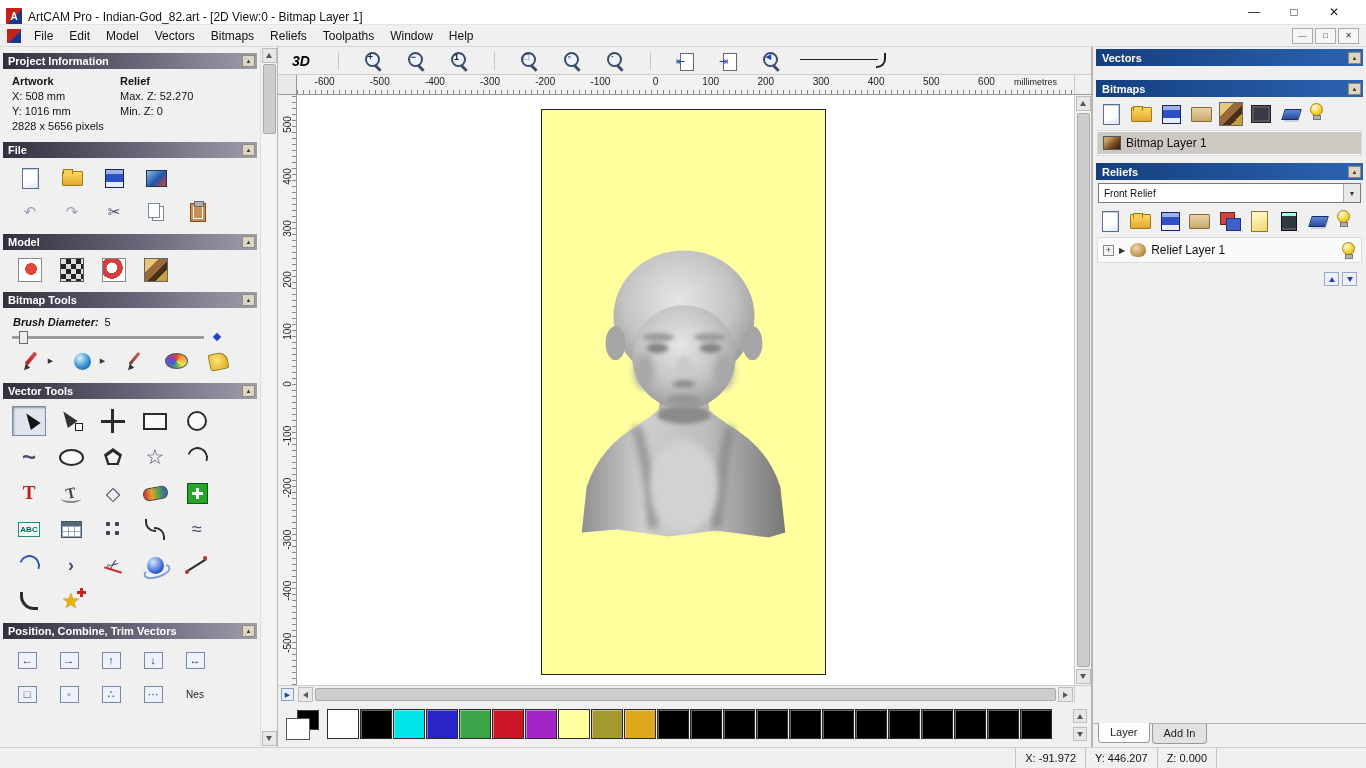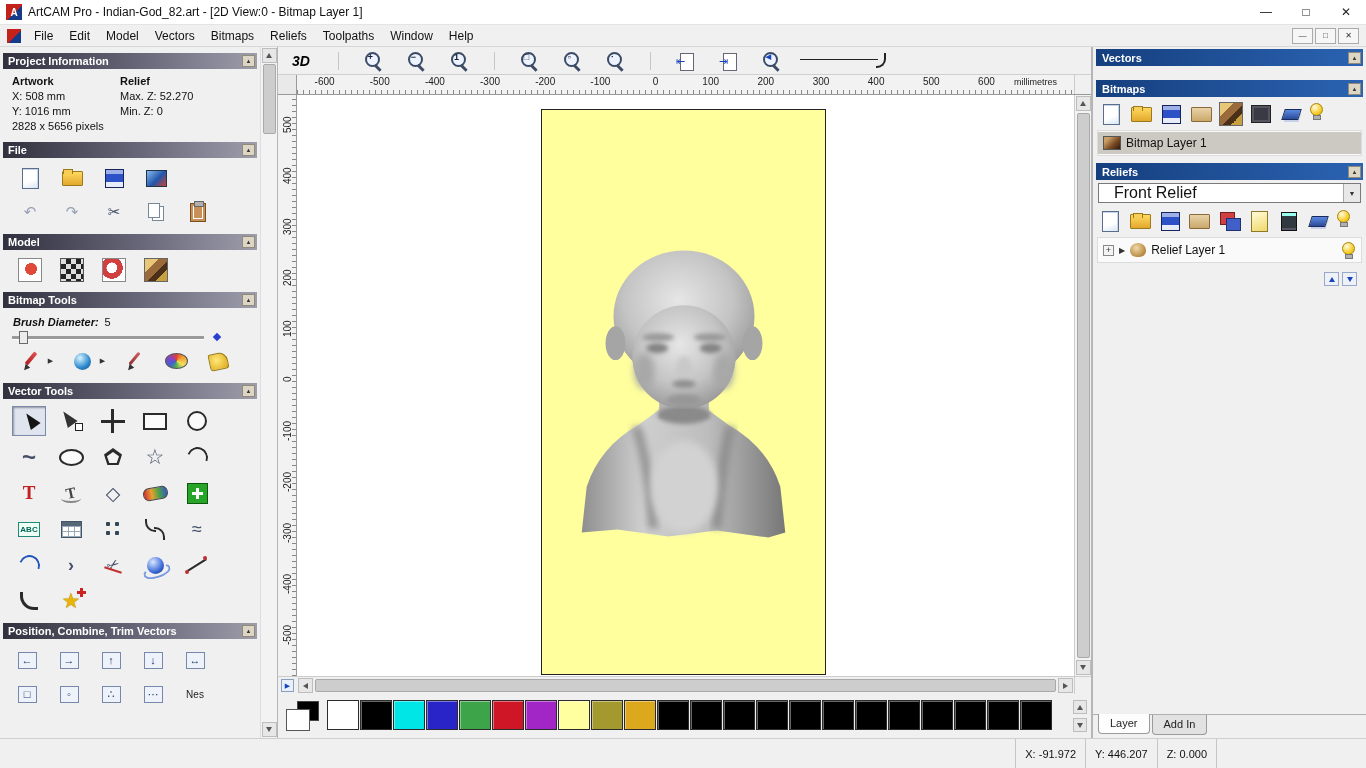--- a/index.html
+++ b/index.html
@@ -1,21 +1,21 @@
 <!DOCTYPE html>
 <html><head>
 <meta charset="utf-8">
 <style>
   *{box-sizing:border-box}
   html,body{margin:0;padding:0}
   body{background:#444}
   .app{width:1366px;height:768px;display:flex;flex-direction:column;font-family:"Liberation Sans",sans-serif;font-size:12px;color:#111;background:#f0f0f0;overflow:hidden;user-select:none;position:relative}
 
   
-  .titlebar{height:25px;flex:0 0 auto;background:#fff;display:flex;align-items:center;gap:6px;padding:0 0 0 6px;border-bottom:1px solid #e4e4e4}
+  .titlebar{height:25px;flex:0 0 auto;background:#fff;display:flex;align-items:flex-end;gap:6px;padding:0 12px 0 6px;border-bottom:1px solid #e4e4e4}
   .app-logo{width:16px;height:16px;background:linear-gradient(135deg,#c2221a 55%,#16398a 55%);color:#fff;font-size:10px;font-weight:bold;display:flex;align-items:center;justify-content:center}
   .app-logo::before{content:"A"}
   .title-text{font-size:12px;white-space:nowrap}
   .win-controls{margin-left:auto;display:flex;height:100%}
   .win-btn{width:40px;height:100%;display:flex;align-items:center;justify-content:center;color:#222}
   .win-btn .g{font-size:12px;font-style:normal;font-weight:normal}
 
   
   .menubar{height:22px;flex:0 0 auto;display:flex;align-items:center;background:#f0f0f0;border-bottom:1px solid #d8d8d8;padding:0 2px}
   .doc-logo{width:14px;height:14px;margin:0 5px;background:linear-gradient(135deg,#c2221a 55%,#16398a 55%)}
@@ -137,30 +137,30 @@
   .layer-list{background:#fafafa;border:1px solid #dcdcdc;margin:1px 1px 7px;padding:1px 0}
   .layer-row{display:flex;align-items:center;gap:5px;height:22px;padding:0 5px;font-size:12px}
   .layer-row.selected{background:#ccc9c2}
   .bmp-thumb{width:18px;height:14px;flex:0 0 auto;border:1px solid #555;background:linear-gradient(135deg,#caa06a 20%,#7a4a22 60%,#2e1a0c)}
   .relief-plus{width:11px;height:11px;flex:0 0 auto;border:1px solid #888;background:#f4f4f4;font-size:9px;line-height:9px;text-align:center;color:#333}
   .relief-plus::before{content:"+"}
   .expand-arrow{font-size:8px;color:#333}
   .expand-arrow::before{content:"▶"}
   .relief-thumb{width:16px;height:14px;flex:0 0 auto;border-radius:50% 50% 42% 42%;background:radial-gradient(circle at 40% 35%,#f0d9a8,#b98a44 70%,#7d5a26)}
   .row-spacer{flex:1}
-  .combo{display:flex;align-items:center;height:20px;border:1px solid #7a7a7a;background:#fff;margin:1px 2px 3px;padding-left:15px;font-size:16px}
+  .combo{display:flex;align-items:center;height:20px;border:1px solid #7a7a7a;background:#fff;margin:1px 2px 3px;padding-left:5px;font-size:10px}
   .combo-text{flex:1}
   .combo-btn{width:17px;height:18px;flex:0 0 auto;background:#e8e8e8;border-left:1px solid #aaa;display:flex;align-items:center;justify-content:center;font-size:7px;color:#333}
   .combo-btn::before{content:"▼"}
   .updown-row{display:flex;justify-content:flex-end;gap:3px;padding:2px 6px 4px;flex:0 0 auto}
   .ud-btn{width:15px;height:14px;display:flex;align-items:center;justify-content:center;background:#eef1f8;border:1px solid #98a8c8}
   .rp-fill{flex:1}
 
   
-  .statusbar{height:30px;flex:0 0 auto;display:flex;align-items:stretch;background:#f0f0f0;border-top:1px solid #cfcfcf;font-size:11px}
+  .statusbar{height:21px;flex:0 0 auto;display:flex;align-items:stretch;background:#f0f0f0;border-top:1px solid #cfcfcf;font-size:11px}
   .sb-spacer{flex:1}
   .sb-cell{border-left:1px solid #c6c6c6;display:flex;align-items:center;padding:0 9px;min-width:56px}
   .sb-tail{width:150px;border-left:1px solid #c6c6c6}
 
   
   .i-glyph .g{font-size:15px;color:#46506a}
   .i-page::before{content:"";width:15px;height:19px;background:linear-gradient(160deg,#ffffff 60%,#dbe6f5);border:1px solid #5a6e8c;box-shadow:inset -2px 2px 0 -1px #c8d4e8}
   .i-page2::before{content:"";width:15px;height:19px;background:linear-gradient(160deg,#fffbd8,#f0d86a);border:1px solid #8c7a2a}
   .i-folder::before{content:"";width:19px;height:13px;background:linear-gradient(#ffd95e,#e3a82e);border:1px solid #9a7a1c;border-radius:1px}
   .i-folder::after{content:"";position:absolute;top:4px;left:5px;width:8px;height:4px;background:#f7cf58;border:1px solid #9a7a1c;border-bottom:none}

